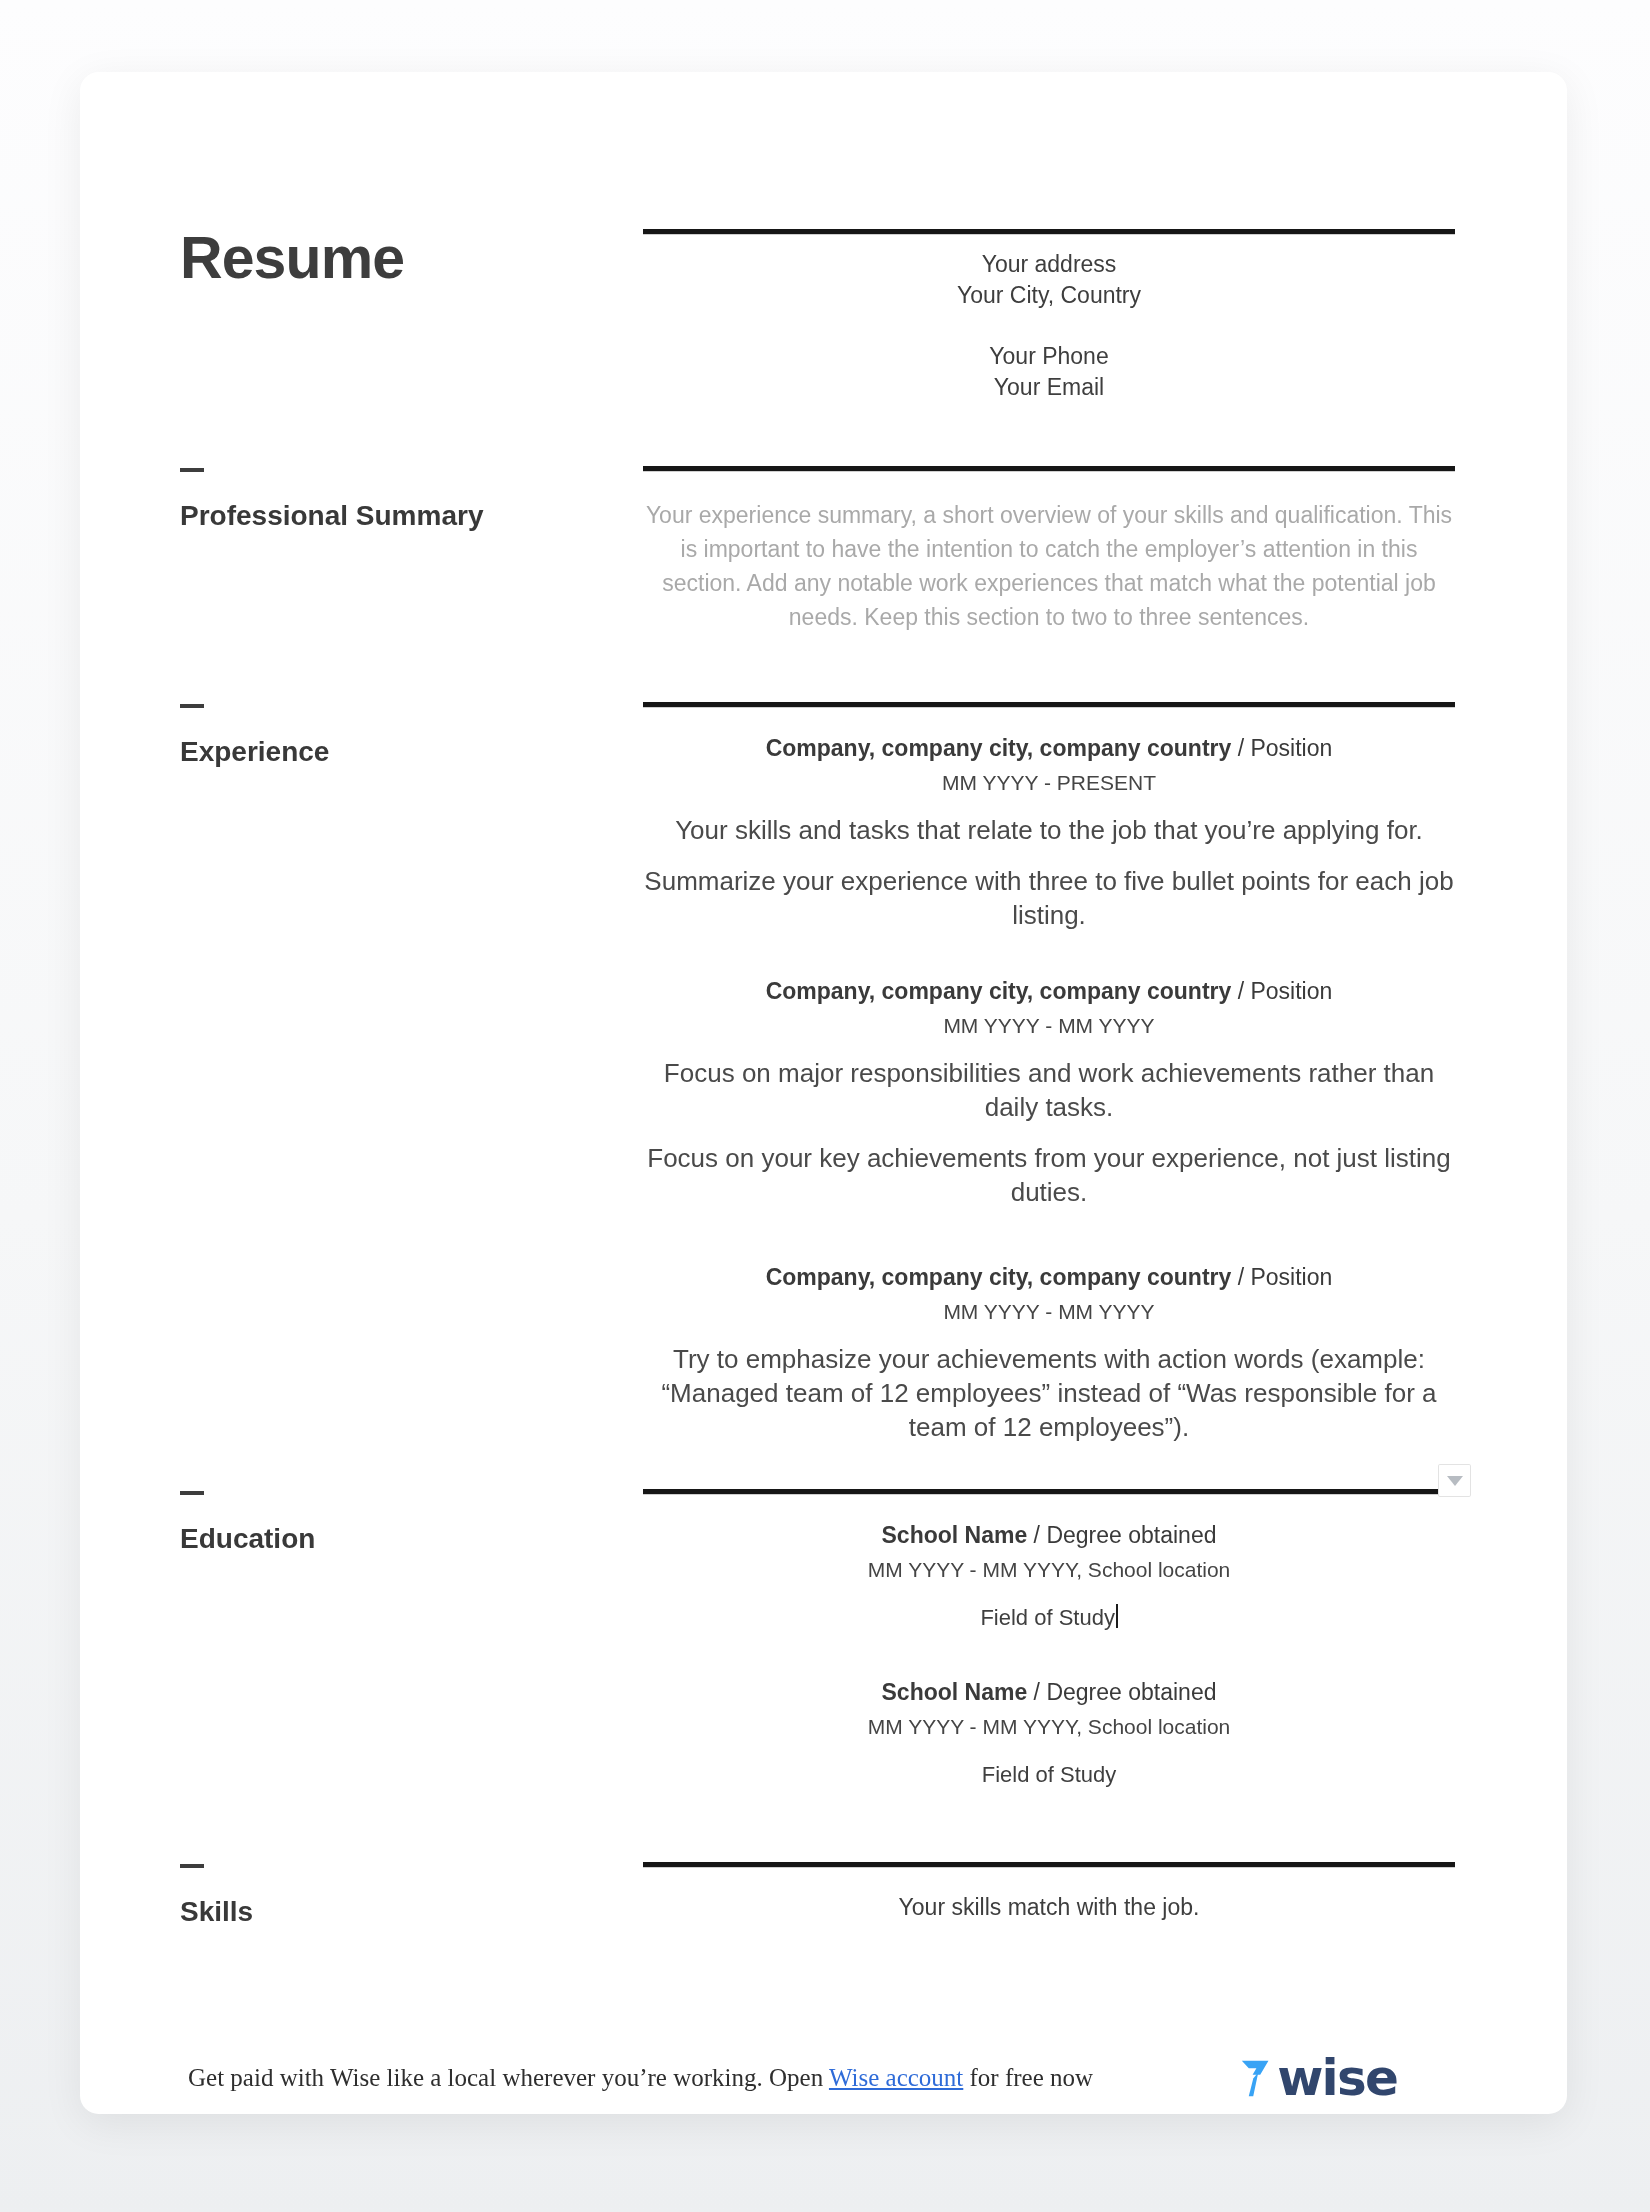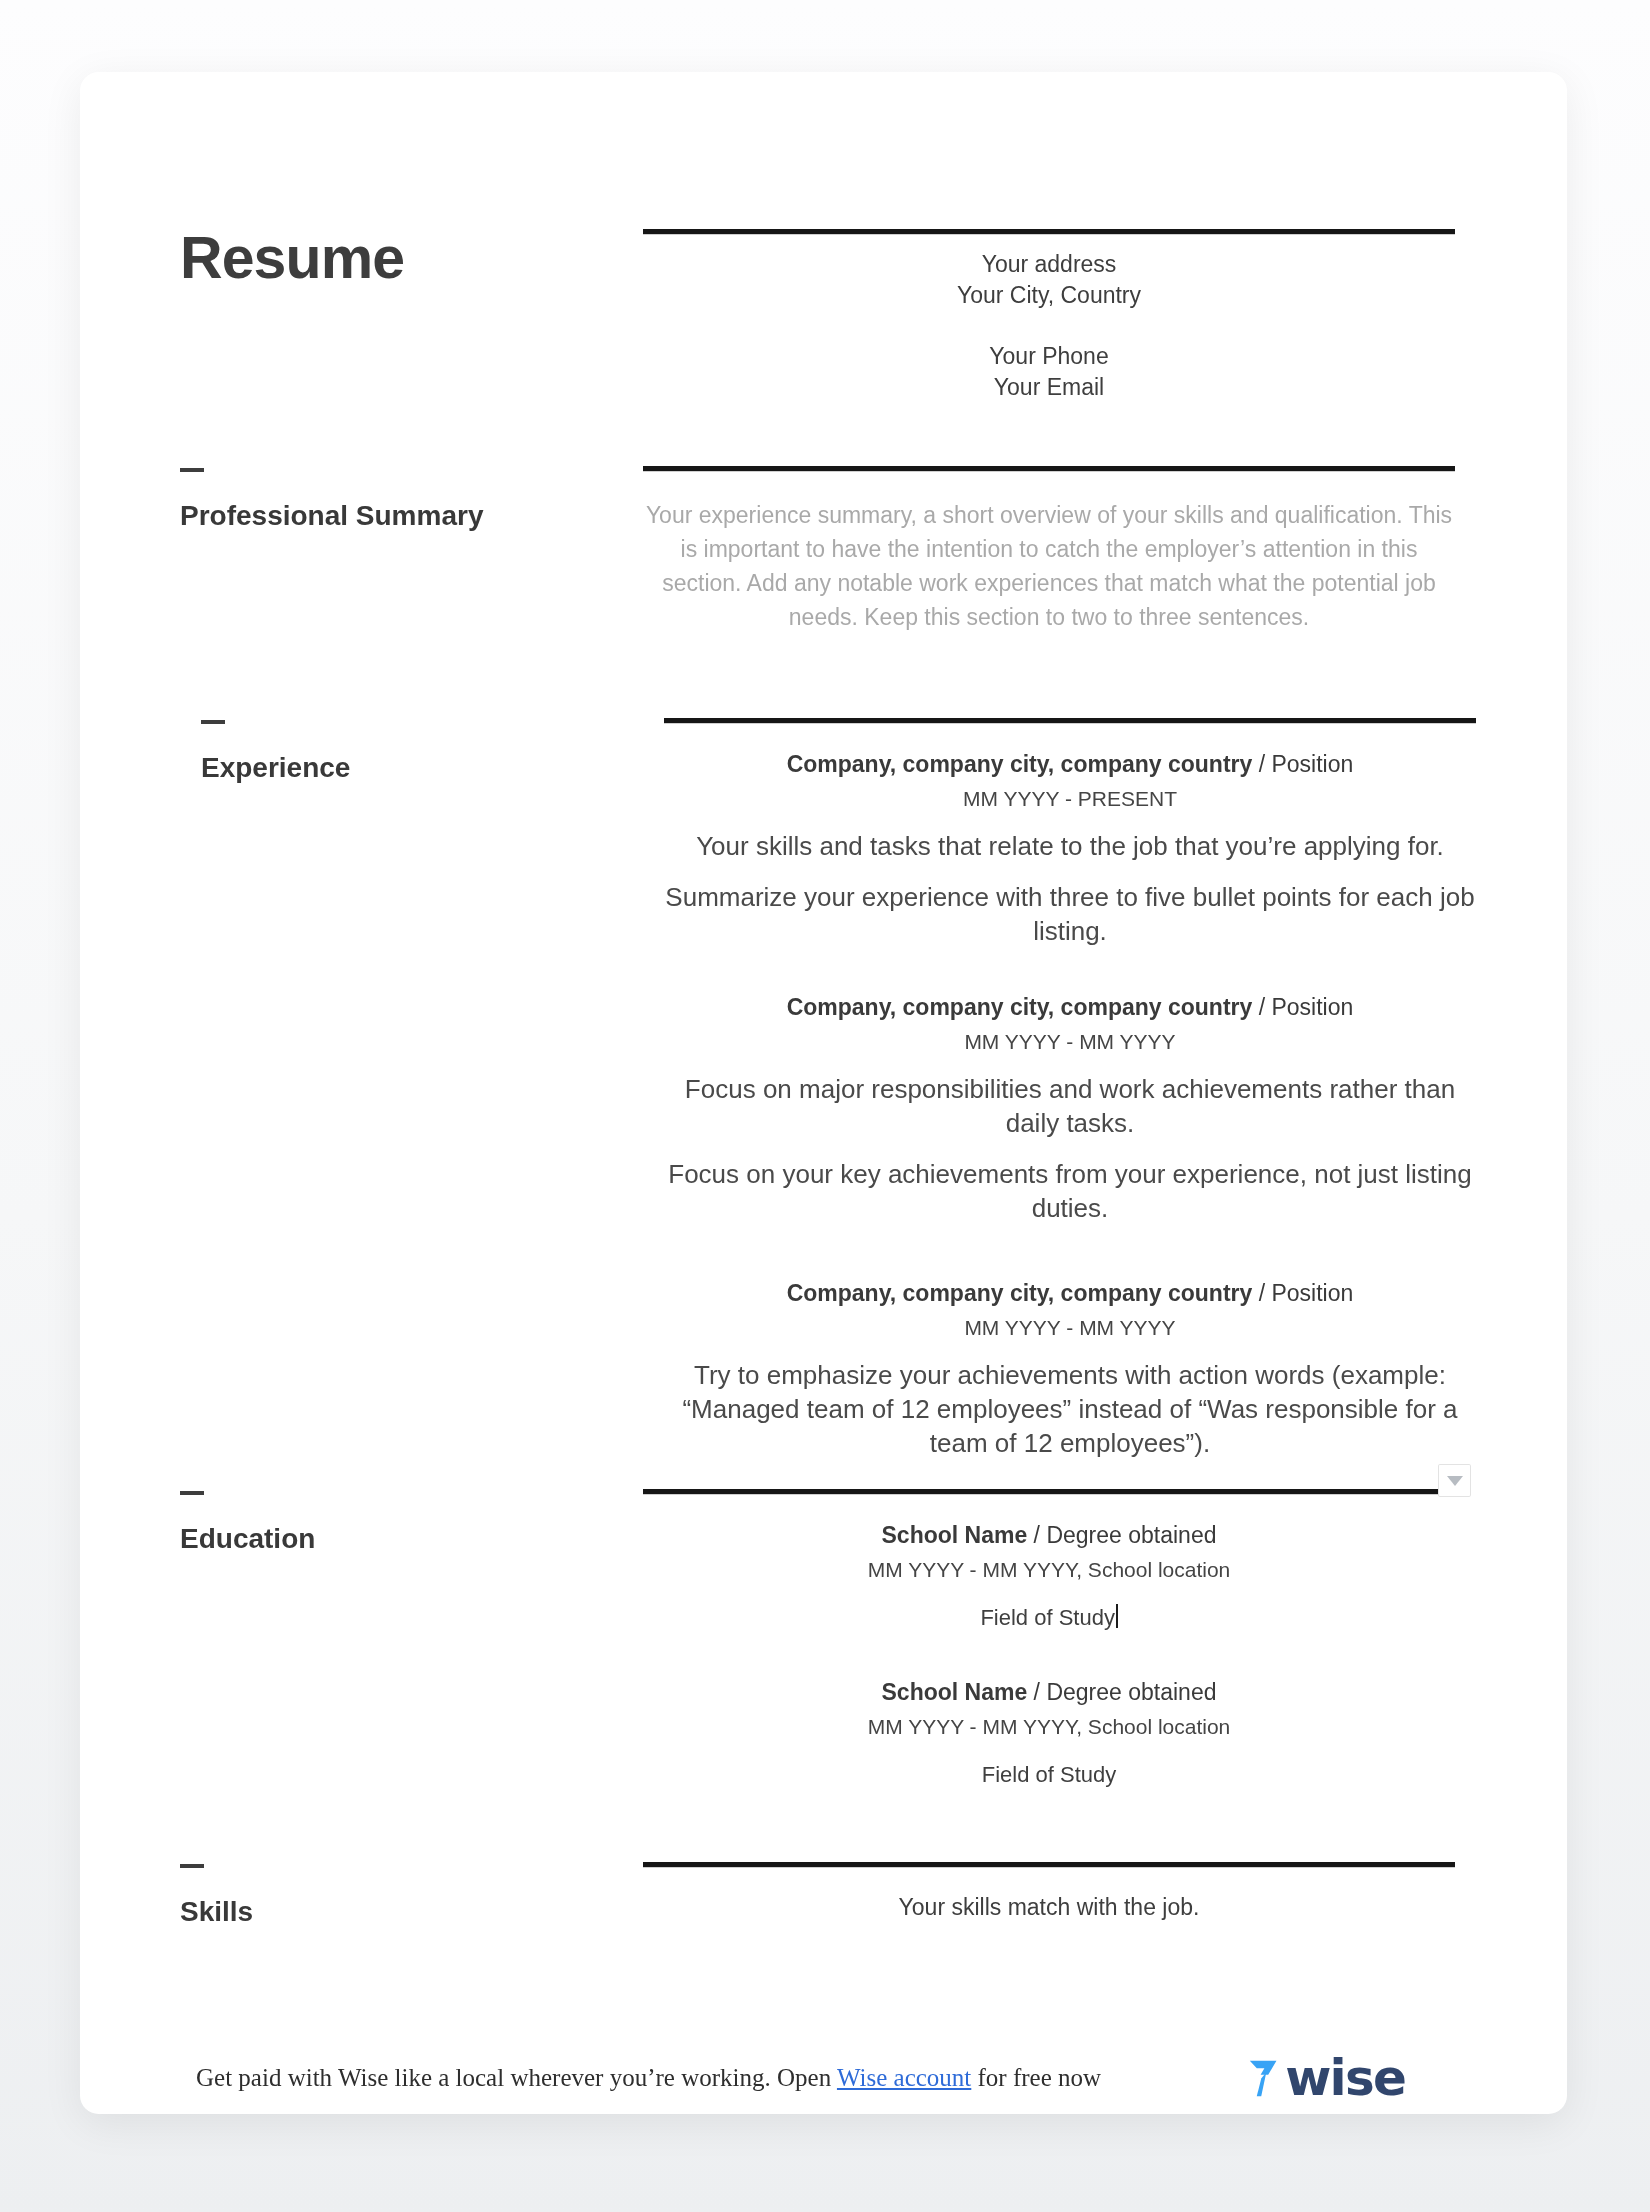--- a/index.html
+++ b/index.html
@@ -28,21 +28,21 @@
   .cgap { height:29.5px; }
 
   
   .dash { width:24px; height:4.6px; background:#3d3d3d; margin-top:1.8px; }
   .sec-h { font-size:28px; font-weight:700; color:#393939; margin:28px 0 0; }
   .content { margin-top:26px; }
 
   .sum-sec { top:394px; }
   .placeholder { margin:26px 0 0; font-size:23px; line-height:34px; color:#a9a9a9; }
 
-  .exp-sec { top:646px;margin-left:21px; }
+  .exp-sec { top:630px; }
   .entry-h { font-size:23px; line-height:29.5px; color:#3a3a3a; }
   .entry-h .b { font-weight:700; }
   .dates { font-size:21px; line-height:28px; color:#454545; margin-top:5.5px; }
   .entry p { margin:16.6px 0 0; font-size:26px; line-height:34px; color:#4a4a4a; }
   .e1 { height:243px; } .e2 { height:286px; }
 
   .edu-sec { top:1417px; }
   .edu-e1 { height:157px; }
   .field { margin-top:20px; font-size:22px; line-height:28px; color:#3f3f3f; }
   .cursor { display:inline-block; width:1.8px; height:24px; background:#1c1c1c; vertical-align:-3.7px; margin-left:0.9px; }
@@ -51,21 +51,21 @@
   .skills-text { margin-top:26px; font-size:23px; color:#3e3e3e; }
 
   .scroll-btn {
     position:absolute; left:1358px; top:1392px; width:33px; height:33px;
     background:#ffffff; border:1.8px solid #e3e3e3; border-radius:1.8px;
     display:flex; align-items:center; justify-content:center; z-index:3; cursor:pointer;
   }
   .tri { width:0; height:0; border-left:8.3px solid transparent; border-right:8.3px solid transparent; border-top:10px solid #b7bcc2; }
 
   .footer {
-    position:absolute; left:116px; top:1981px; width:1275px;
+    position:absolute; left:108px; top:1981px; width:1275px;
     display:flex; align-items:center;
     font-family:"Liberation Serif", serif; font-size:25px; color:#2e2e2e;
   }
   .footer a { color:#2e6bd8; text-decoration:underline; }
   .logo { margin-left:auto; margin-right:66px; display:flex; align-items:center; gap:6.5px; }
   .wordmark {
     font-family:"DejaVu Sans", sans-serif; font-size:50px; font-weight:700;
     color:#31466d; letter-spacing:-1.8px; line-height:1;
   }
 </style>

